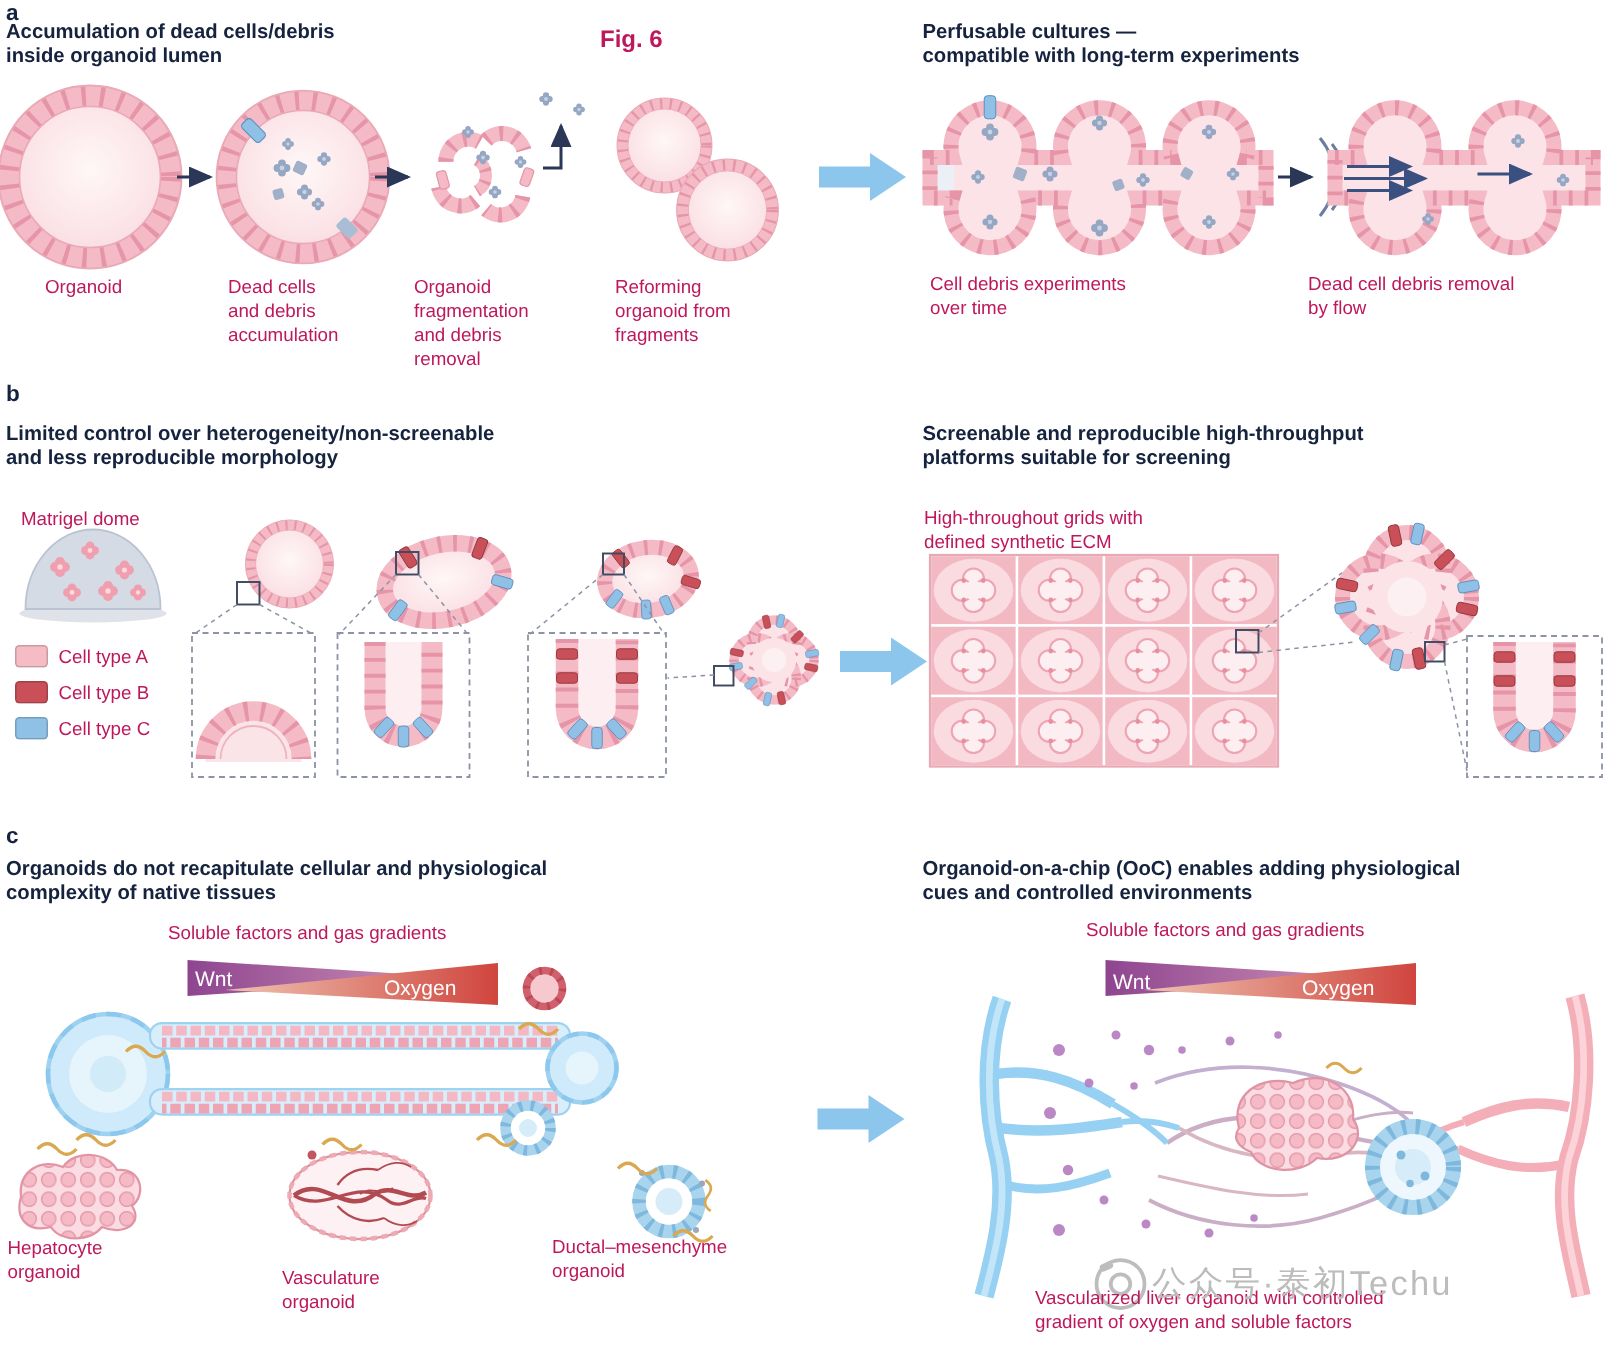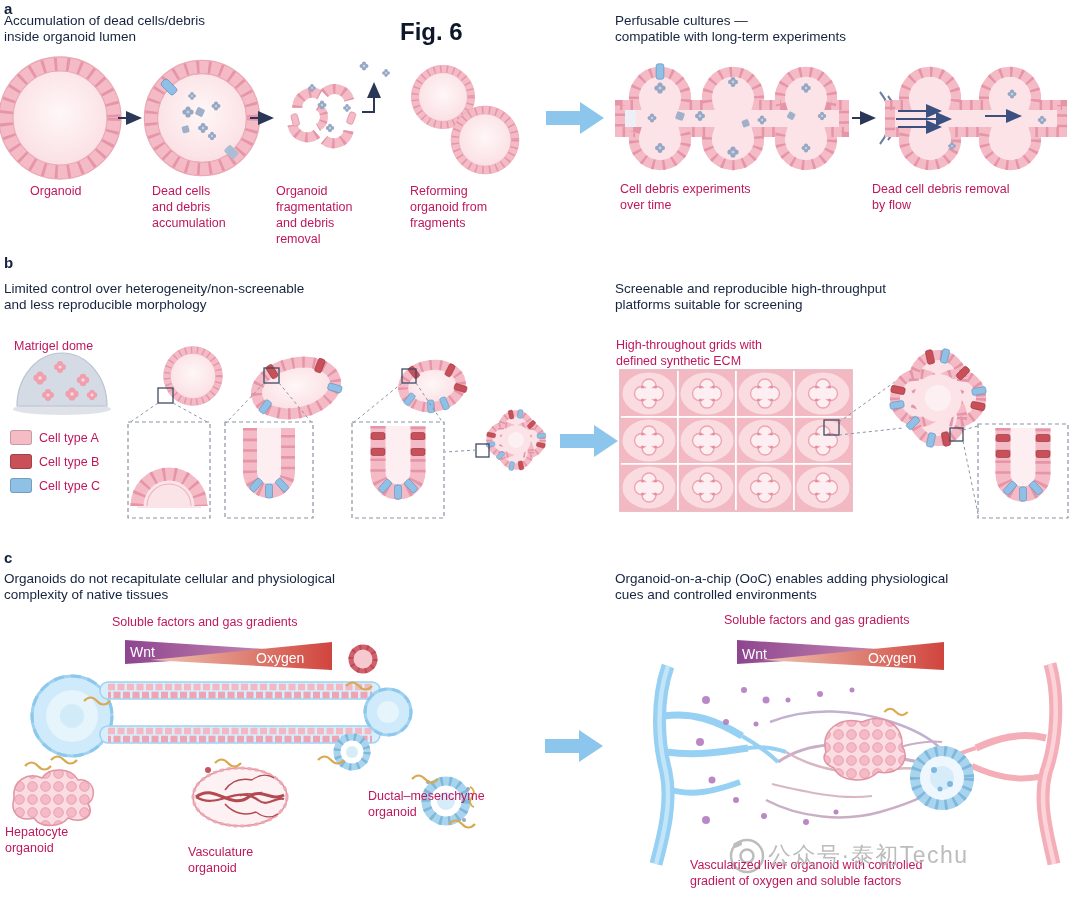--- a/index.html
+++ b/index.html
@@ -1,24 +1,24 @@
 <!DOCTYPE html>
 <html><head>
 <meta charset="utf-8">
 <style>
   *{margin:0;padding:0;box-sizing:border-box}
   html,body{background:#fff}
   body{font-family:"Liberation Sans",sans-serif;color:#15233e}
   .page{position:relative;width:1080px;height:897px;background:#fff;overflow:hidden}
   .abs{position:absolute}
   .t{white-space:pre-line}
-  .h{font-weight:normal;font-size:13.5px;line-height:1.22;color:#15233e}
+  .h{font-weight:bold;font-size:13.5px;line-height:1.22;color:#15233e}
   .cap{font-size:12.5px;line-height:1.28;color:#be185d}
   .pl{font-weight:bold;font-size:15px;color:#15233e}
-  .fig{font-weight:bold;font-size:24px;color:#0f172a}
+  .fig{font-weight:bold;font-size:16px;color:#be185d}
   .wlab{font-size:14px;color:#fff}
   svg.layer{position:absolute;left:0;top:0;z-index:1}
   .txt{z-index:2}
   .wm{z-index:3;font-size:23px;color:#bcbcbc;letter-spacing:1.5px}
   .lrow{display:flex;gap:7px;margin-bottom:8px}
   .sw{width:22px;height:15px;border-radius:3px;border:1px solid rgba(0,0,0,.18);display:inline-block}
 </style>
 </head>
 <body>
 
@@ -496,21 +496,21 @@
 <div class="abs txt h t" style="left:4px;top:571px;width:470px">Organoids do not recapitulate cellular and physiological
 complexity of native tissues</div>
 <div class="abs txt cap" style="left:112px;top:614px">Soluble factors and gas gradients</div>
 <div class="abs txt wlab" style="left:130px;top:644px">Wnt</div>
 <div class="abs txt wlab" style="left:256px;top:650px">Oxygen</div>
 
 <div class="abs txt cap t" style="left:5px;top:824px">Hepatocyte
 organoid</div>
 <div class="abs txt cap t" style="left:188px;top:844px">Vasculature
 organoid</div>
-<div class="abs txt cap t" style="left:368px;top:788px">Ductal–mesenchyme
+<div class="abs txt cap t" style="left:368px;top:823px">Ductal–mesenchyme
 organoid</div>
 
 <div class="abs txt h t" style="left:615px;top:571px;width:470px">Organoid-on-a-chip (OoC) enables adding physiological
 cues and controlled environments</div>
 <div class="abs txt cap" style="left:724px;top:612px">Soluble factors and gas gradients</div>
 <div class="abs txt wlab" style="left:742px;top:646px">Wnt</div>
 <div class="abs txt wlab" style="left:868px;top:650px">Oxygen</div>
 
 <div class="abs txt cap t" style="left:690px;top:857px;width:330px;">Vascularized liver organoid with controlled
 gradient of oxygen and soluble factors</div>

